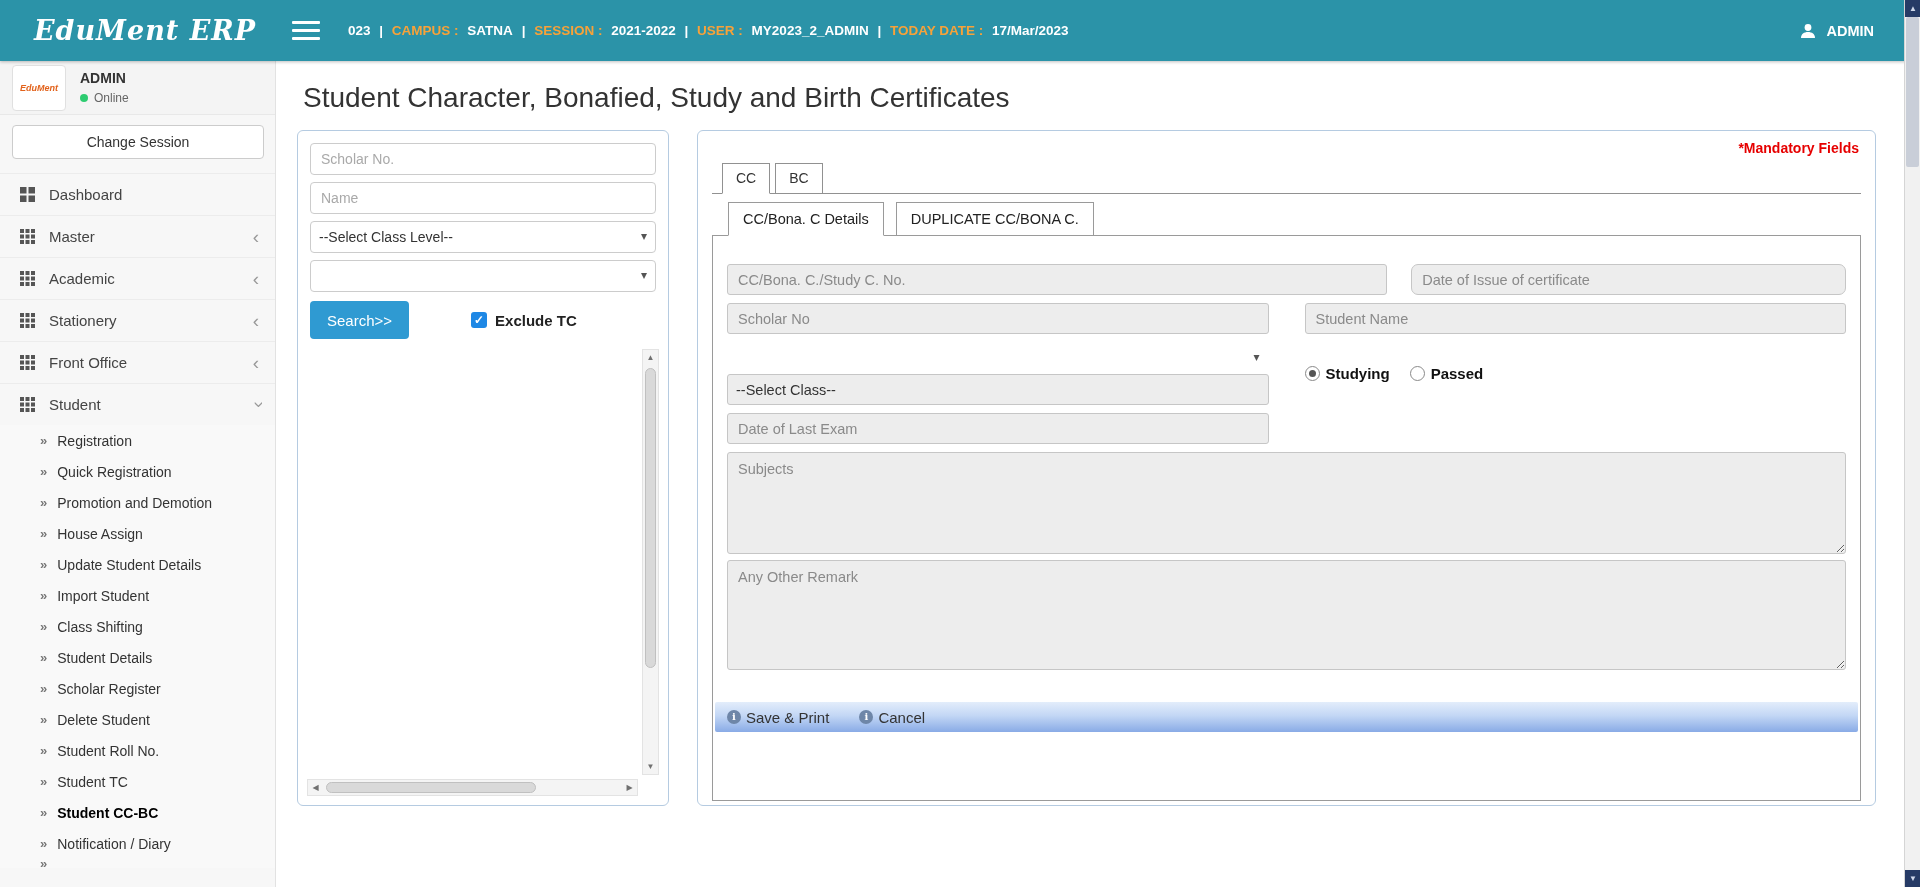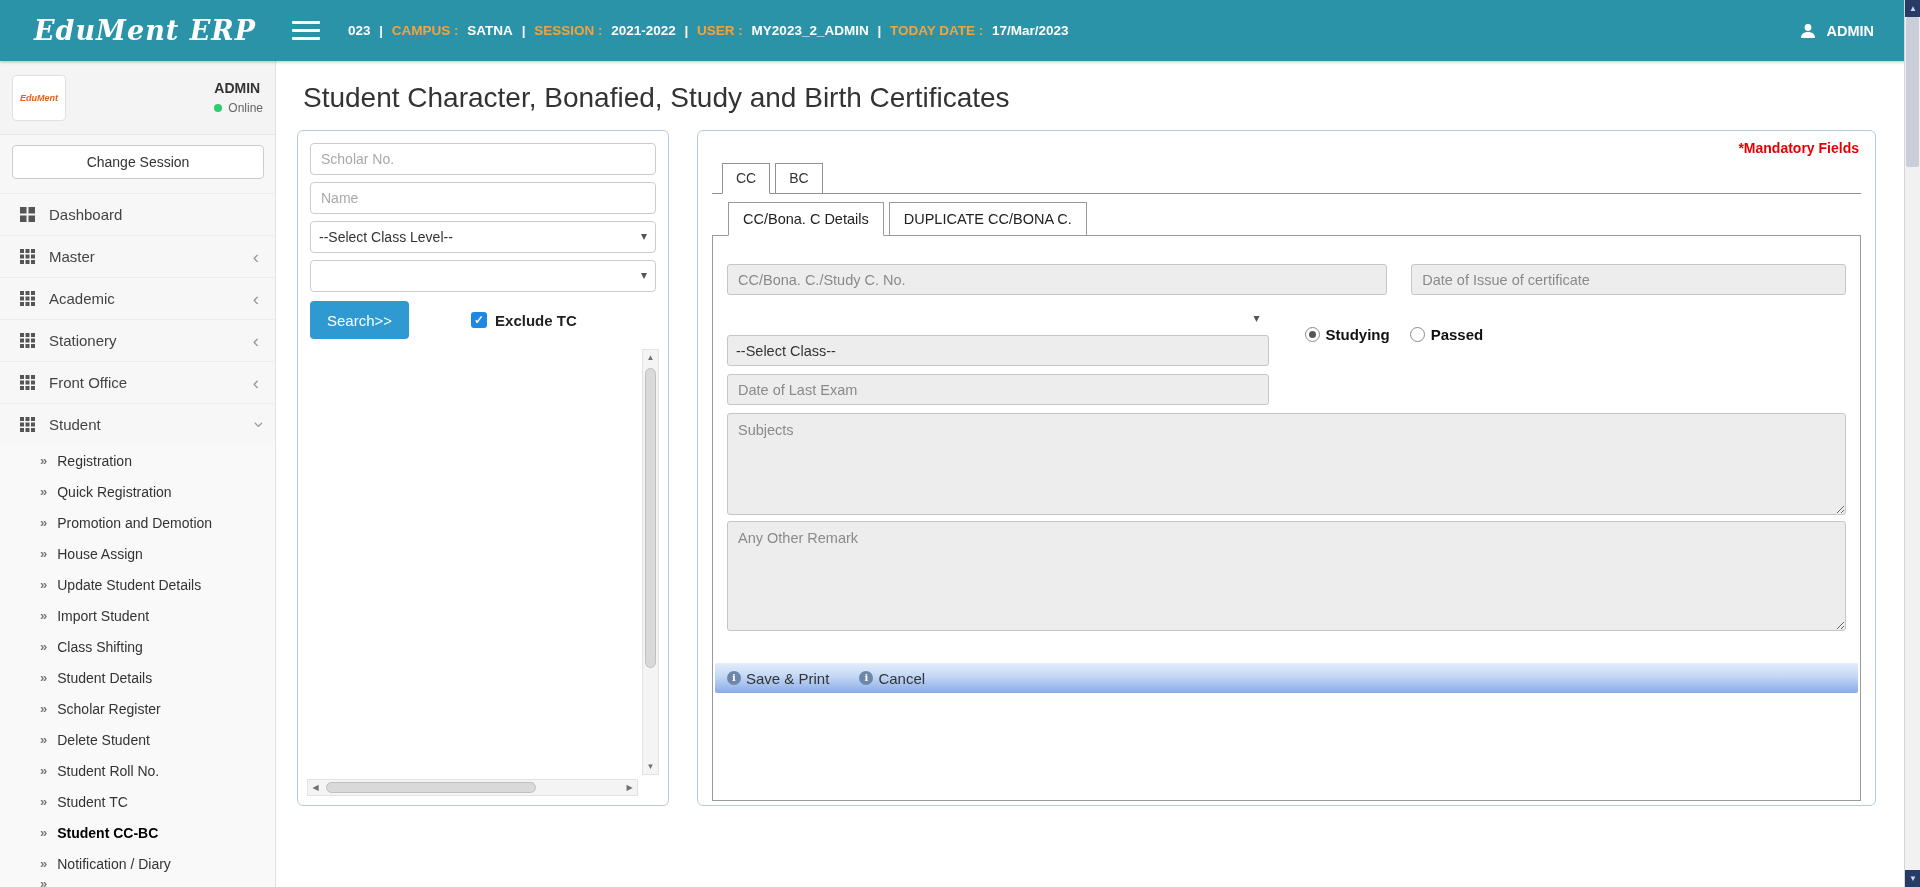--- a/index.html
+++ b/index.html
@@ -17,22 +17,22 @@
   .topinfo { margin-left:28px; font-size:13.5px; font-weight:bold; color:#fff; white-space:nowrap; }
   .topinfo .lbl { color:#f7a239; }
   .topinfo .val, .topinfo .sep, .topinfo .prefix { color:#fff; }
   .topinfo span { margin-right:5px; }
   .topuser { position:absolute; right:46px; top:0; height:61px; display:flex; align-items:center; gap:9px;
              color:#fff; font-weight:bold; font-size:14.5px; cursor:pointer; }
 
   
   .sidebar { position:absolute; left:0; top:61px; width:276px; bottom:0; background:#f7f7f7;
              border-right:1px solid #e2e2e2; overflow:hidden; }
-  .profile { display:flex; align-items:center; padding:14px 12px; height:74px; background:#f4f4f4;
-             border-bottom:1px solid #e8e8e8;justify-content:space-between; }
+  .profile { display:flex; align-items:center; padding:14px 12px; height:54px; background:#f4f4f4;
+             border-bottom:1px solid #e8e8e8; }
   .logo-box { width:54px; height:46px; background:#fff; border:1px solid #e0e0e0; border-radius:4px;
               display:flex; align-items:center; justify-content:center; overflow:hidden; }
   .logo-txt { font-size:9px; color:#e2621b; font-weight:bold; font-style:italic; text-align:center; }
   .profile-info { margin-left:14px; }
   .profile-name { font-size:14px; font-weight:bold; color:#333; }
   .profile-status { font-size:12px; color:#666; display:flex; align-items:center; gap:6px; margin-top:5px; }
   .dot { width:8px; height:8px; border-radius:50%; background:#2ecc71; }
   .change-session { display:block; margin:10px 12px 14px; width:252px; height:34px; background:#fff;
                     border:1px solid #ccc; border-radius:4px; font-size:14px; color:#333;
                     font-family:inherit; cursor:pointer; }
@@ -81,38 +81,38 @@
                  border:1px solid #c0c0c0; border-radius:8px; cursor:pointer; }
 
   
   .cert-panel { flex:1; height:676px; border:1px solid #b5cbe1; border-radius:6px; position:relative;
                 padding:32px 14px 0; margin-right:28px; background:#fff; }
   .mandatory { position:absolute; top:9px; right:16px; color:#e60000; font-size:14px; font-weight:bold; }
   .tabs { display:flex; gap:5px; padding-left:10px; border-bottom:1px solid #919191; }
   .tab { padding:6px 13px 7px; border:1px solid #919191; background:#fff; font-size:14px; color:#333;
          margin-bottom:-1px; cursor:pointer; position:relative; }
   .tab.active { border-bottom:1px solid #fff; z-index:2; }
-  .subtabs { display:flex; gap:5px; padding-left:16px; margin-top:8px; position:relative; z-index:2; }
+  .subtabs { display:flex; gap:12px; padding-left:16px; margin-top:8px; position:relative; z-index:2; }
   .subtab { padding:8px 14px; border:1px solid #9a9a9a; background:#fff; font-size:14.5px; color:#222;
             margin-bottom:-1px; cursor:pointer; }
   .subtab.active { border-bottom:1px solid #fff; }
   .tab-box { border:1px solid #9a9a9a; height:566px; background:#fff; padding:12px 0 0; position:relative; z-index:1; }
   .cert-type { border:1px solid #c0c0c0; border-radius:4px; margin:2px 14px 12px; padding:4px 0 14px; text-align:center; }
   .cert-type legend { font-size:16px; color:#333; padding:0 10px; margin:0 auto; }
   .radio-opt { display:inline-flex; align-items:center; gap:8px; margin:4px 20px 0; cursor:pointer; }
   .radio { width:15px; height:15px; border:1px solid #8a8a8a; border-radius:50%; background:#fff; position:relative; flex:0 0 auto; }
   .radio.checked::after { content:""; position:absolute; inset:3px; border-radius:50%; background:#555; }
   .radio-label { color:#2222cc; font-weight:bold; font-size:15.5px; }
   .fwrap { padding:16px 14px; }
   .frow { display:flex; margin-bottom:8px; align-items:center; }
   .gap24 { gap:24px; } .gap36 { gap:36px; }
   .gfield { height:31px; background:#ededed; border:1px solid #c6c6c6; border-radius:3px; padding:0 10px;
             font-size:14.5px; color:#333; font-family:inherit; outline:none; }
   .gfield::placeholder { color:#8a8a8a; }
-  .fw1 { flex:0 0 59%; } .fw2 { flex:1; } .fh { flex:1 1 0; min-width:0; }
+  .fw1 { flex:0 0 59%; } .fw2 { flex:1;border-radius:7px; } .fh { flex:1 1 0; min-width:0; }
   .half { flex:0 0 calc(50% - 18px); }
   .gsel { position:relative; }
   .gsel select { width:100%; height:31px; background:#ededed; border:1px solid #c6c6c6; border-radius:3px;
                  padding:0 26px 0 8px; font-size:14.5px; color:#333; appearance:none; -webkit-appearance:none;
                  font-family:inherit; outline:none;margin-top:32px; }
   .status-group { flex:1; display:flex; align-items:center; gap:6px; }
   .status-opt { display:flex; align-items:center; gap:6px; margin-right:14px; cursor:pointer; }
   .status-label { font-weight:bold; font-size:15px; color:#111; }
   .gtext { width:100%; background:#ededed; border:1px solid #c6c6c6; border-radius:3px; padding:8px 10px;
            font-size:14.5px; color:#333; font-family:inherit; resize:both; outline:none; }
@@ -408,20 +408,24 @@
       </div>
 
       <div class="tab-box">
 
         <div class="fwrap">
           <div class="frow gap24">
             <input class="gfield fw1" type="text" placeholder="CC/Bona. C./Study C. No." style="">
             <input class="gfield fw2" type="text" placeholder="Date of Issue of certificate" style="">
           </div>
           <div class="frow gap36">
+            <input class="gfield fh" type="text" placeholder="Scholar No" style="">
+            <input class="gfield fh" type="text" placeholder="Student Name" style="">
+          </div>
+          <div class="frow gap36">
             <div class="gsel fh">
               <select>
                 <option>--Select Class--</option>
               </select>
               <span class="sel-arrow">▾</span>
             </div>
             <div class="status-group">
               <label class="status-opt">
                 <span class="radio checked"></span>
                 <span class="status-label">Studying</span>

